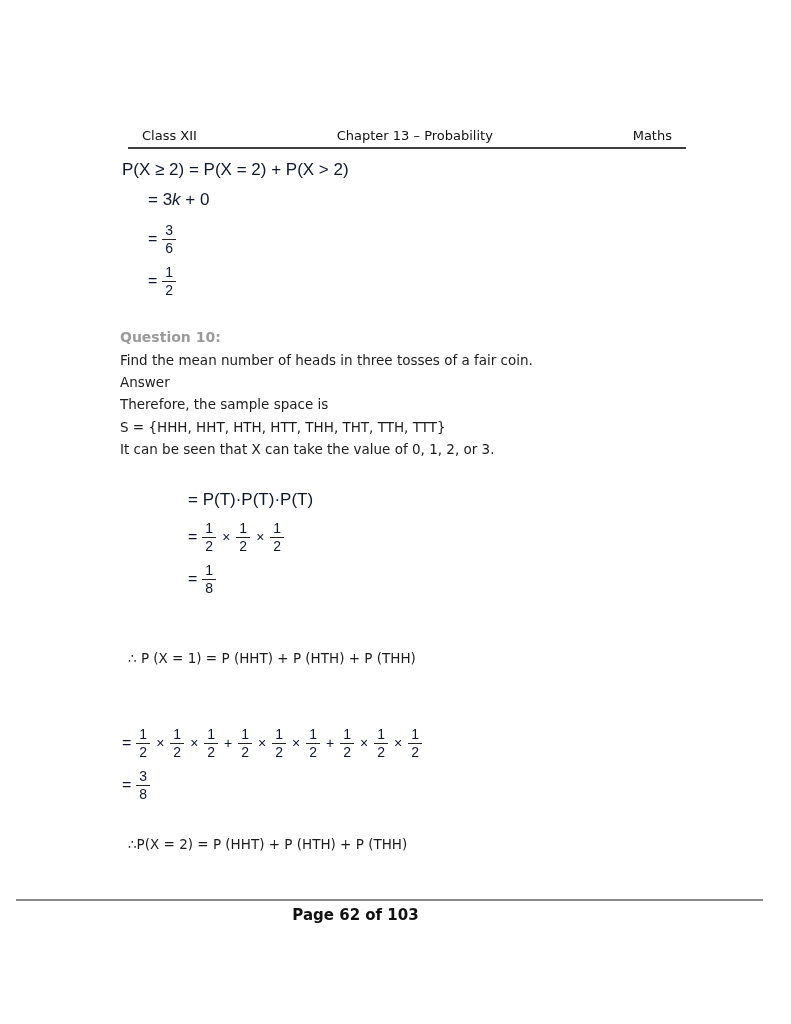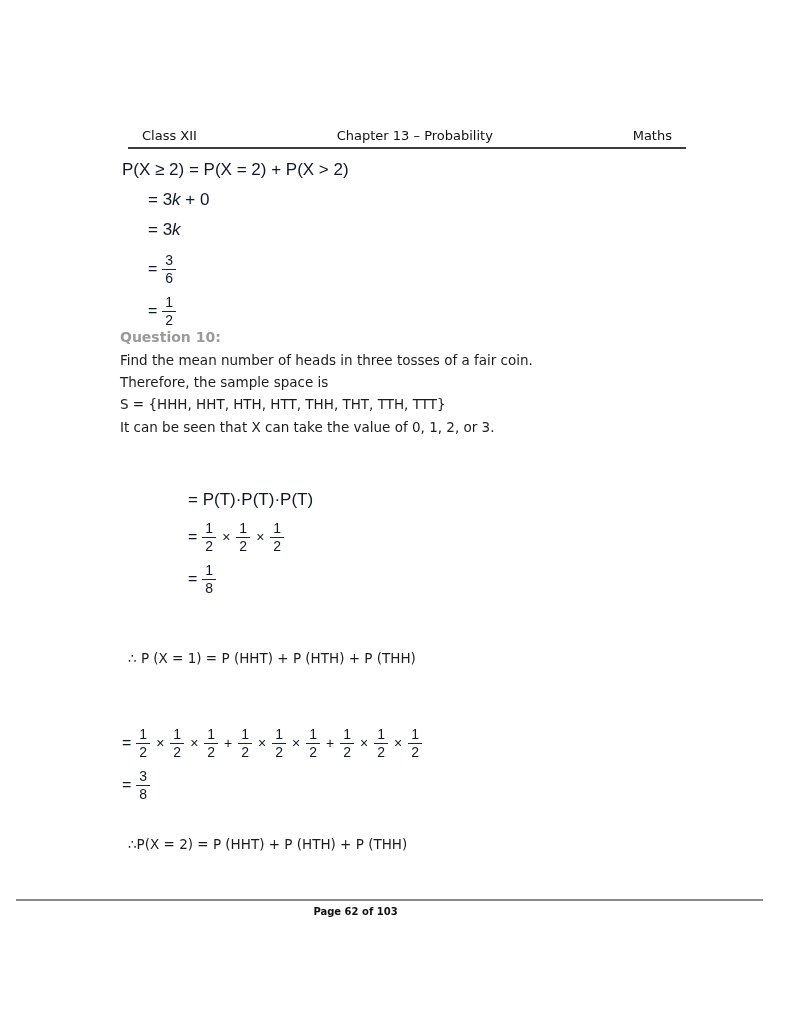--- a/index.html
+++ b/index.html
@@ -46,56 +46,56 @@
   .block2 .indent { margin-left:68px; }
   .block2 .math-line { margin-bottom:4px; }
   
   .statement { position:absolute; left:128px; font-size:13.5px; }
   .stmt-x1 { top:650px; }
   .stmt-x2 { top:836px; }
   
   .block3 { position:absolute; top:722px; left:122px; }
   
   .footer-rule { position:absolute; top:899px; left:16px; right:28px; border-top:2px solid #8a8a8a; }
-  .footer-label { position:absolute; top:906px; left:0; width:711px; text-align:center; font-weight:bold; font-size:10px; color:#111; }
+  .footer-label { position:absolute; top:906px; left:0; width:711px; text-align:center; font-weight:bold; font-size:15px; color:#111; }
 </style>
 </head>
 <body>
 
 <div class="page">
 
   <div class="header">
     <span>Class XII</span>
     <span>Chapter 13 – Probability</span>
     <span>Maths</span>
   </div>
 
   <div class="block1 math">
     <div class="math-line">P(X ≥ 2) = P(X = 2) + P(X &gt; 2)</div>
     <div class="math-line indent"><span>= 3</span><span class="mvar">k</span><span> + 0</span></div>
-    <div class="math-line indent"><span>= 3</span><span class="mvar">k</span></div>
     <div class="frac-line indent">
       <span>=</span>
       <span class="frac">
           <span class="num">3</span>
           <span class="den">6</span>
         </span>
     </div>
     <div class="frac-line indent">
       <span>=</span>
       <span class="frac">
           <span class="num">1</span>
           <span class="den">2</span>
         </span>
     </div>
   </div>
 
   <div class="qblock">
     <div class="qheading">Question 10:</div>
     <p>Find the mean number of heads in three tosses of a fair coin.</p>
+    <p>Answer</p>
     <p>Therefore, the sample space is</p>
     <p>S = {HHH, HHT, HTH, HTT, THH, THT, TTH, TTT}</p>
     <p>It can be seen that X can take the value of 0, 1, 2, or 3.</p>
   </div>
 
   <div class="block2 math">
     <div class="math-line indent">= P(T)·P(T)·P(T)</div>
     <div class="frac-line indent">
       <span>=</span>
       <span class="frac">

